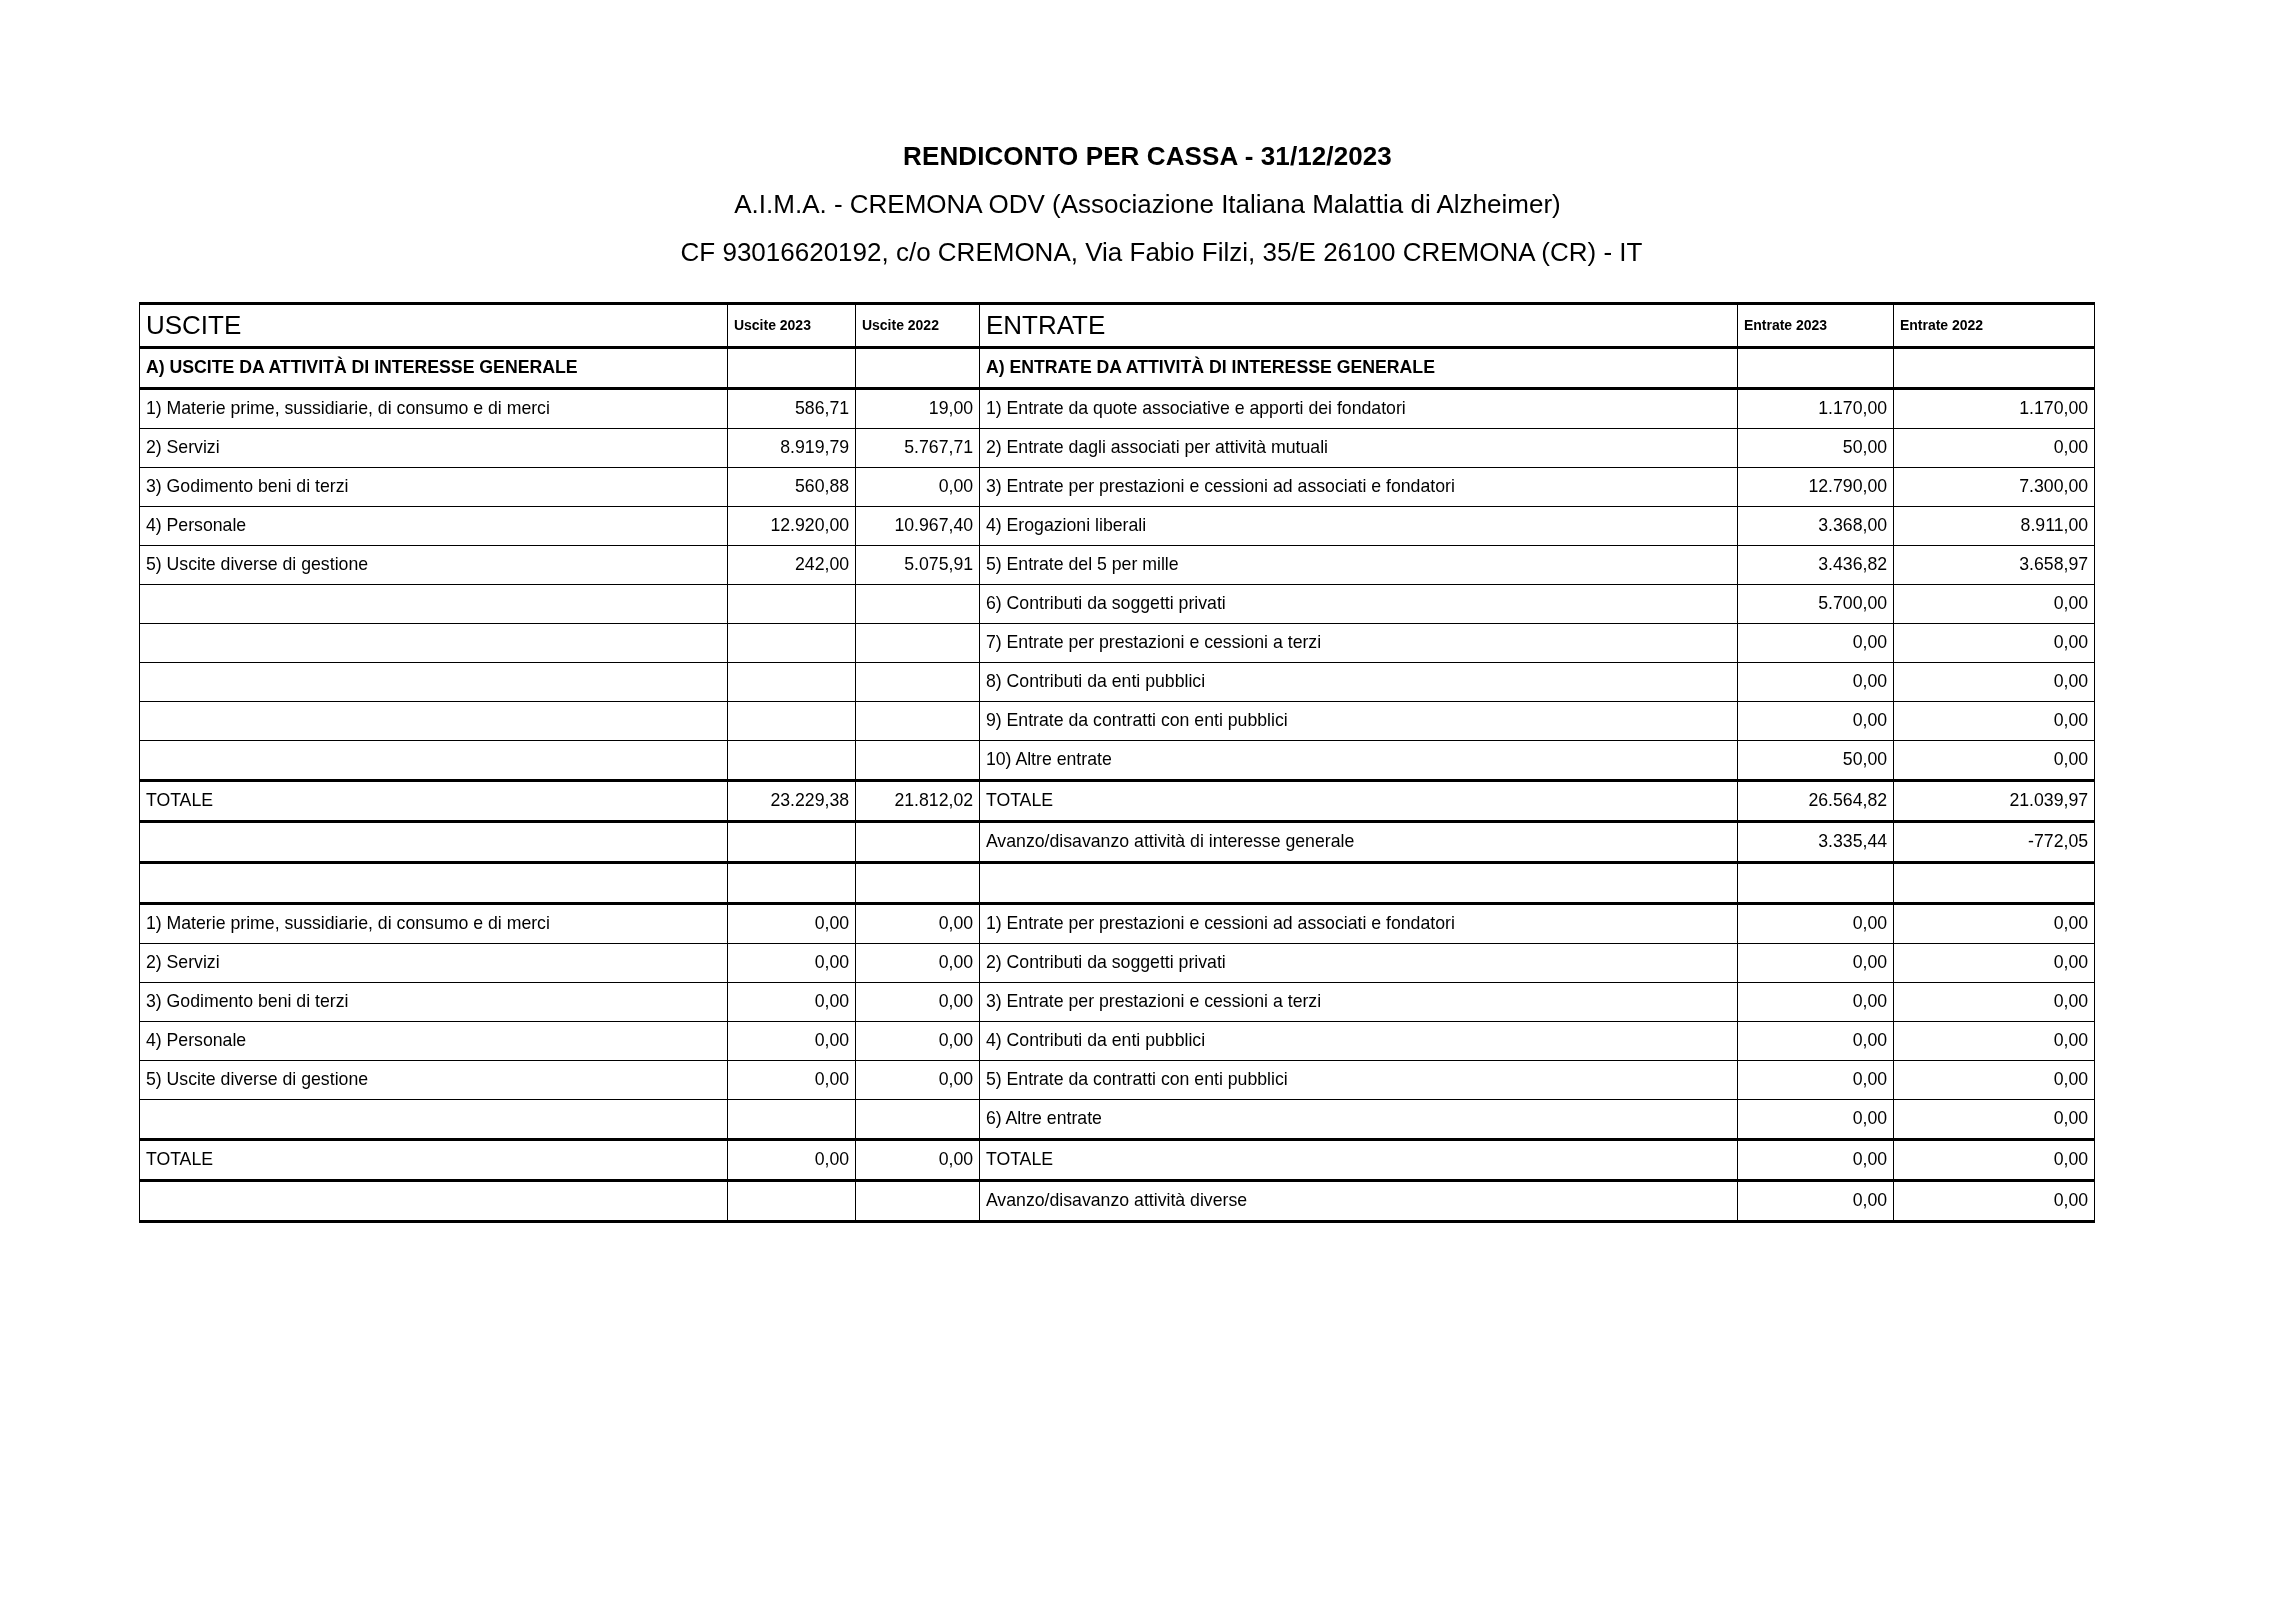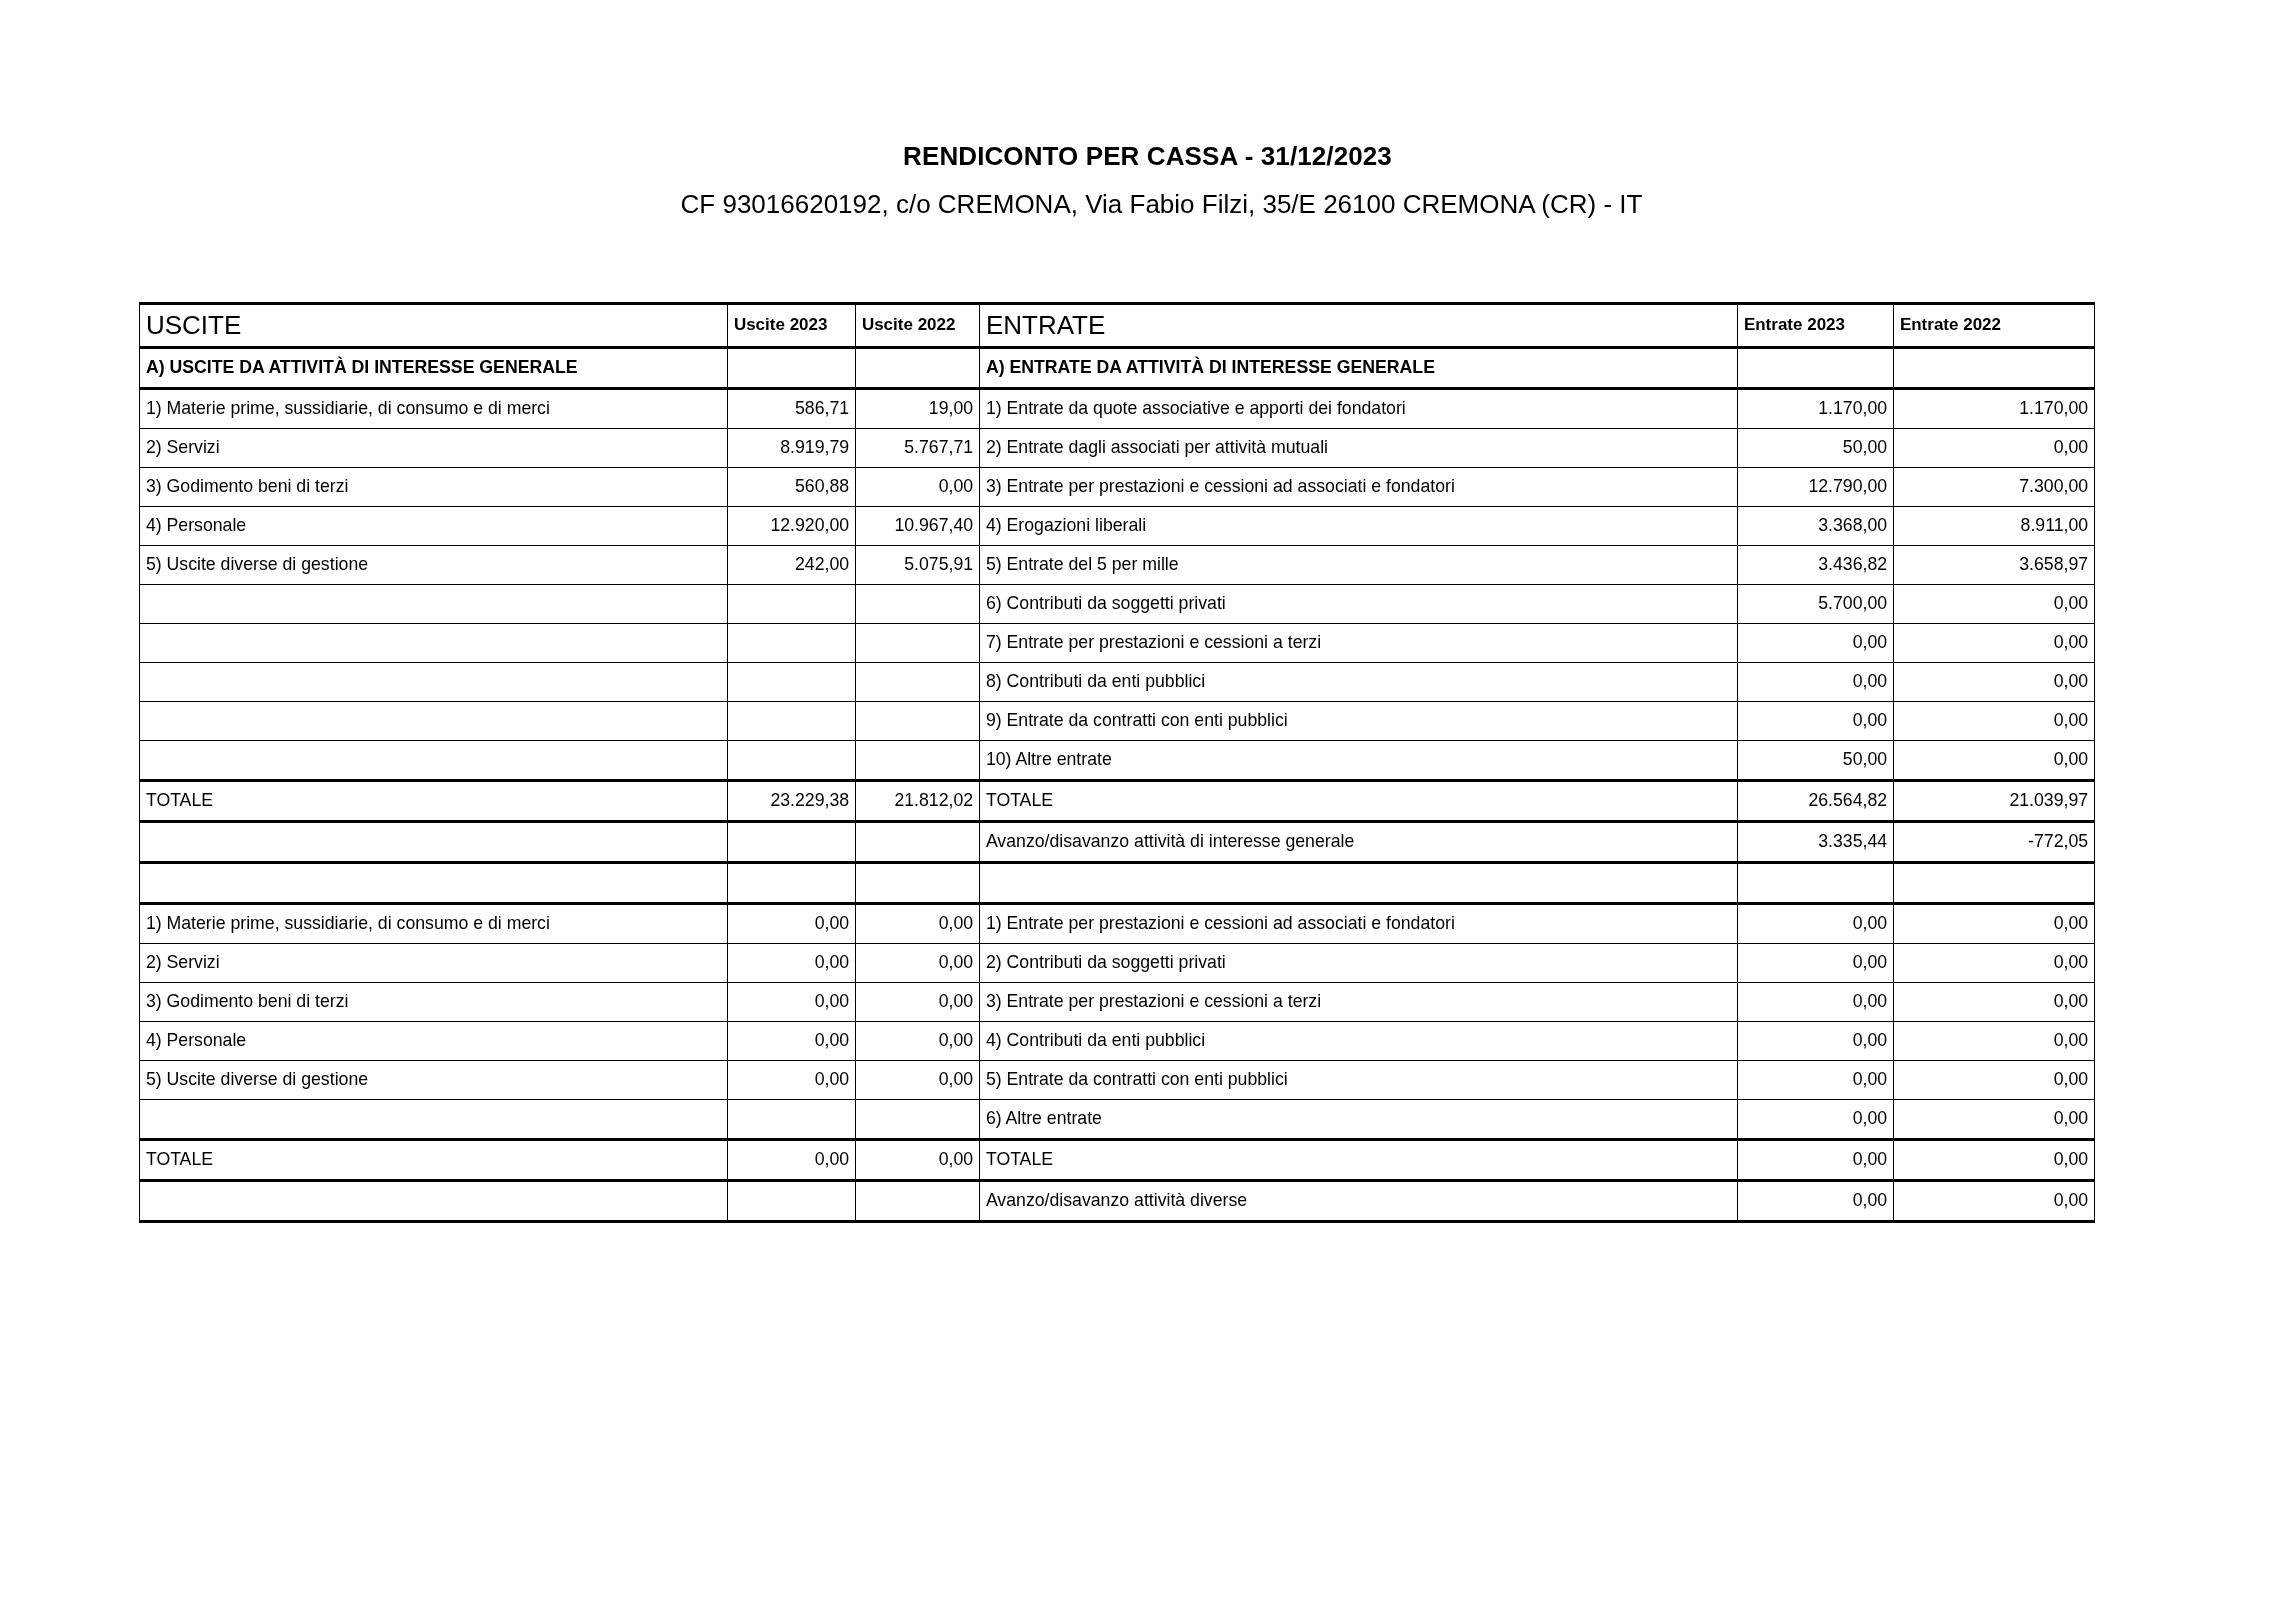--- a/index.html
+++ b/index.html
@@ -91,21 +91,21 @@
     border-top-width: 3.3px;
     border-bottom-width: 3.3px;
     height: 41px;
   }
   td.head-big {
     font-size: 26px;
     font-weight: normal;
     letter-spacing: 0px;
   }
   td.head-small {
-    font-size: 17px;
+    font-size: 14px;
     font-weight: bold;
   }
 
   tr.section-row td {
     font-weight: bold;
     border-bottom-width: 3.3px;
   }
 
   tr.total-row td {
     font-weight: normal;
@@ -124,20 +124,21 @@
     border-bottom-width: 3.3px;
   }
 </style>
 </head>
 <body>
 
 <div class="page">
 
   <div class="header">
     <div class="doc-title">RENDICONTO PER CASSA  - 31/12/2023</div>
+    <div class="doc-sub1">A.I.M.A. - CREMONA ODV  (Associazione Italiana Malattia di Alzheimer)</div>
     <div class="doc-sub2">CF 93016620192, c/o CREMONA, Via Fabio Filzi, 35/E 26100 CREMONA (CR) - IT</div>
   </div>
 
   <div class="table-wrap">
     <table class="rendiconto">
       <colgroup>
         <col class="c-uscite-label">
         <col class="c-uscite-2023">
         <col class="c-uscite-2022">
         <col class="c-entrate-label">

